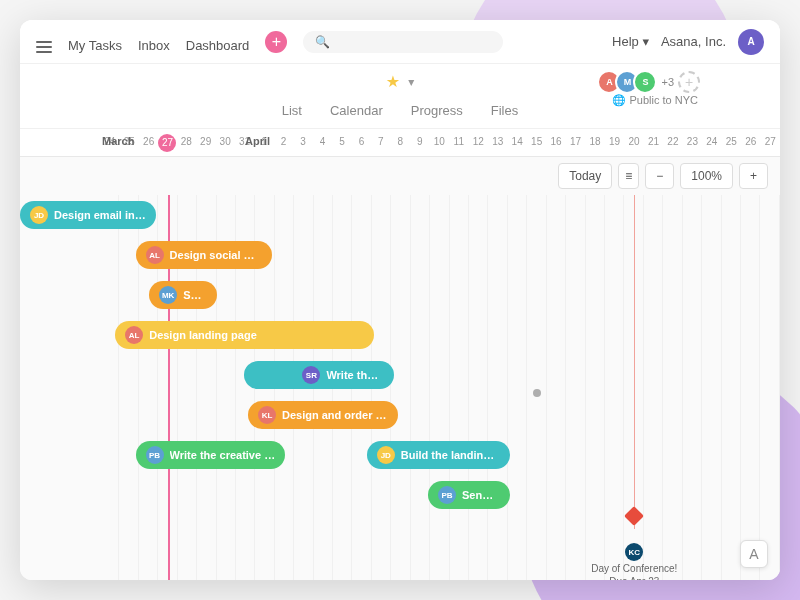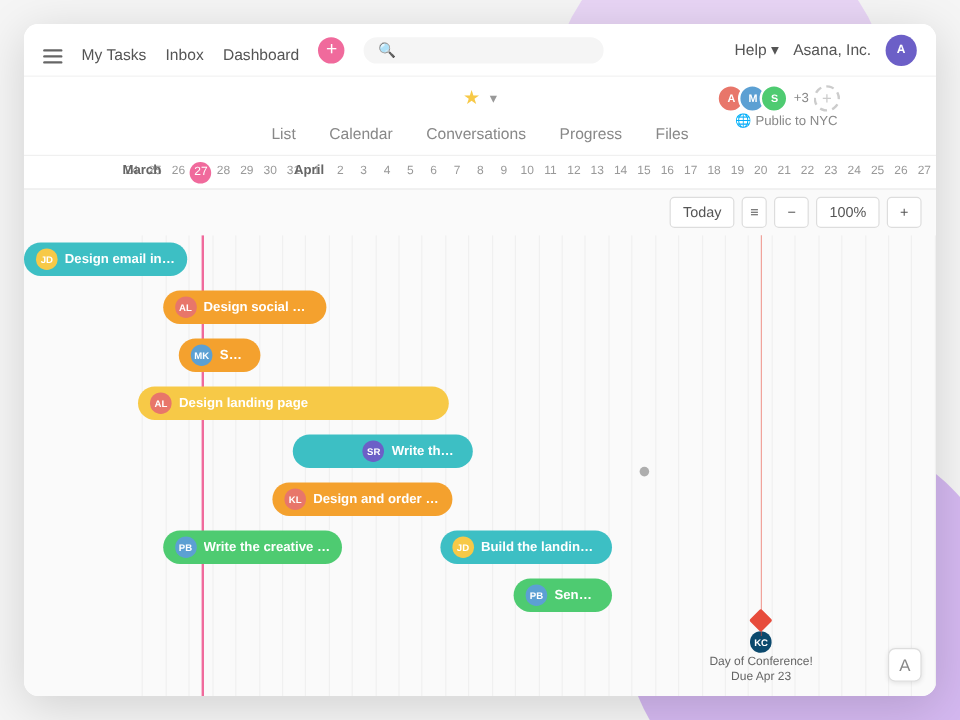--- a/index.html
+++ b/index.html
@@ -470,21 +470,20 @@
     </div>
 
     <div style="position:absolute;right:82px;top:74px;font-size:11px;color:#888;">
       <span>🌐</span>
       <span>Public to NYC</span>
     </div>
 
     <div class="tabs-row">
       <div class="tab">List</div>
       <div class="tab">Calendar</div>
-      <div class="tab">Conversations</div>
       <div class="tab">Progress</div>
       <div class="tab">Files</div>
     </div>
   </div>
 
   <div class="timeline-area">
 
     <div class="date-header">
       <span class="month-label" style="left:82px;">March</span>
       <span class="month-label" style="left:225px;">April</span>
@@ -589,40 +588,40 @@
           <span style="overflow: hidden; text-overflow: ellipsis;">Send the inv...</span>
         </div>
         <div class="task-bar" style="left: 95.2px; width: 258.4px; top: 126px; background: rgb(247, 201, 71);">
           <div class="task-avatar" style="background: rgb(232, 118, 106);">AL</div>
           <span style="overflow: hidden; text-overflow: ellipsis;">Design landing page</span>
         </div>
         <div class="task-bar" style="left: 224.4px; width: 149.6px; top: 166px; background: rgb(61, 191, 196);">
           <div class="task-avatar" style="background: rgb(108, 95, 199); margin-left: 48px;">SR</div>
           <span style="overflow: hidden; text-overflow: ellipsis;">Write the press release</span>
         </div>
-        <div class="task-bar" style="left: 207px; width: 149.6px; top: 206px; background: rgb(244, 161, 46);">
+        <div class="task-bar" style="left: 228px; width: 149.6px; top: 206px; background: rgb(244, 161, 46);">
           <div class="task-avatar" style="background: rgb(232, 118, 106);">KL</div>
           <span style="overflow: hidden; text-overflow: ellipsis;">Design and order the swag</span>
         </div>
         <div class="task-bar" style="left: 115.6px; width: 149.6px; top: 246px; background: rgb(78, 203, 113);">
           <div class="task-avatar" style="background: rgb(92, 160, 211);">PB</div>
           <span style="overflow: hidden; text-overflow: ellipsis;">Write the creative brief</span>
         </div>
         <div class="task-bar" style="left: 346.8px; width: 142.8px; top: 246px; background: rgb(61, 191, 196);">
           <div class="task-avatar" style="background: rgb(247, 201, 71);">JD</div>
           <span style="overflow: hidden; text-overflow: ellipsis;">Build the landing and marketing page</span>
         </div>
         <div class="task-bar" style="left: 408px; width: 81.6px; top: 286px; background: rgb(78, 203, 113);">
           <div class="task-avatar" style="background: rgb(92, 160, 211);">PB</div>
           <span style="overflow: hidden; text-overflow: ellipsis;">Send the final report</span>
         </div>
         <div class="milestone" style="left: 571.2px; top: 314px;">
           <div class="milestone-line" style="height: 350px; top: -330px; background: rgb(231, 76, 60);"></div>
           <div class="milestone-diamond" style="background: rgb(231, 76, 60);"></div>
-          <div style="width: 18px; height: 18px; border-radius: 50%; background: #0c4a6e; display: flex; align-items: center; justify-content: center; font-size: 8px; color: white; font-weight: 700; margin-top: 2px;">KC</div>
+          <div style="width: 18px; height: 18px; border-radius: 50%; background: #0c4a6e; display: flex; align-items: center; justify-content: center; font-size: 8px; color: white; font-weight: 700; margin-top: 20px;">KC</div>
           <div class="milestone-label">Day of Conference!</div>
           <div class="milestone-label">Due Apr 23</div>
         </div>
       </div>
 
     <div class="corner-btn">
       <span>A</span>
     </div>
   </div>
 

